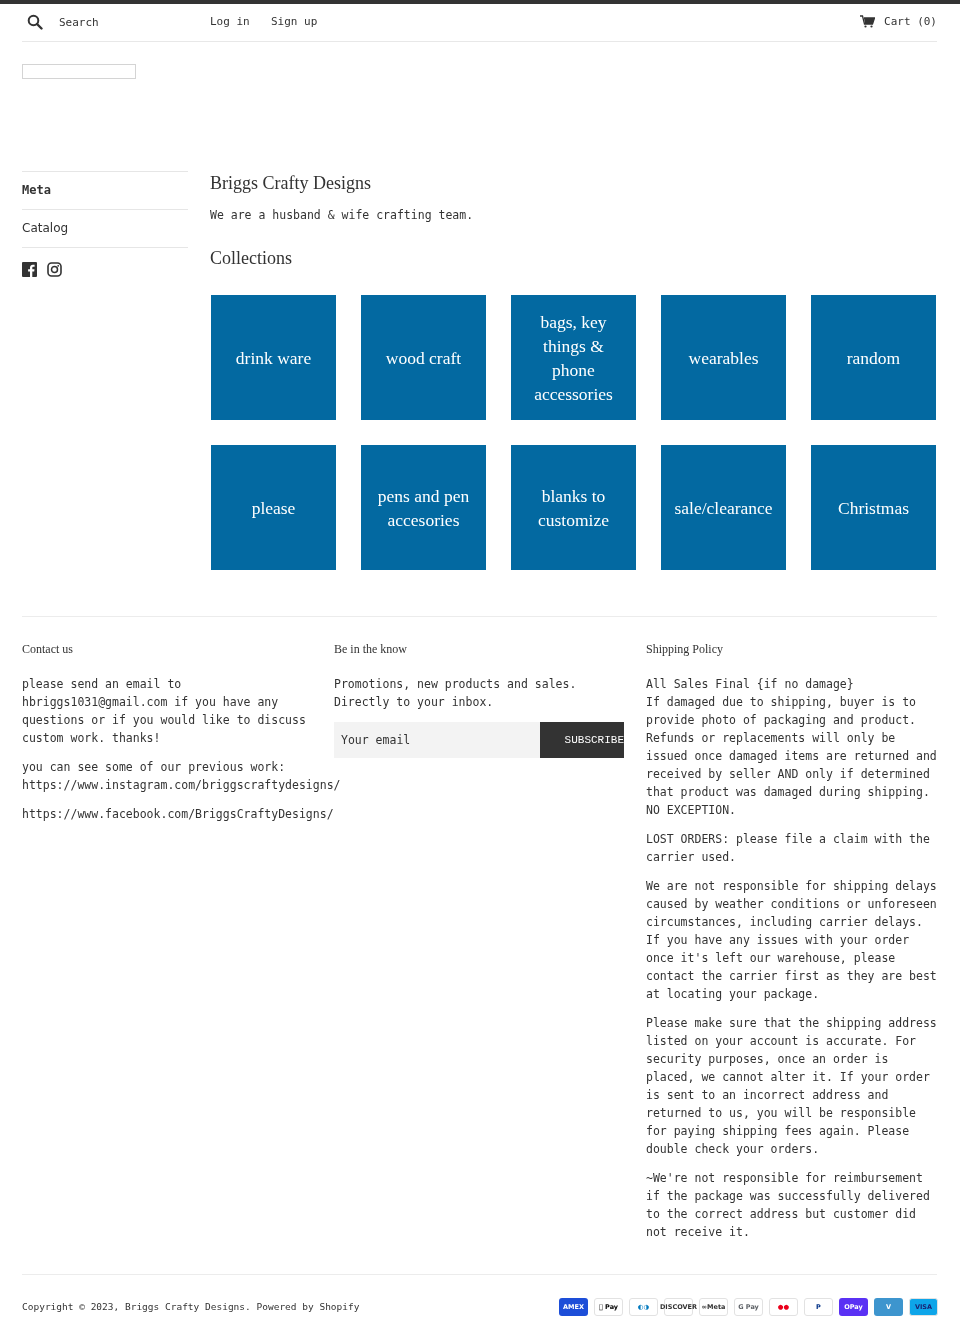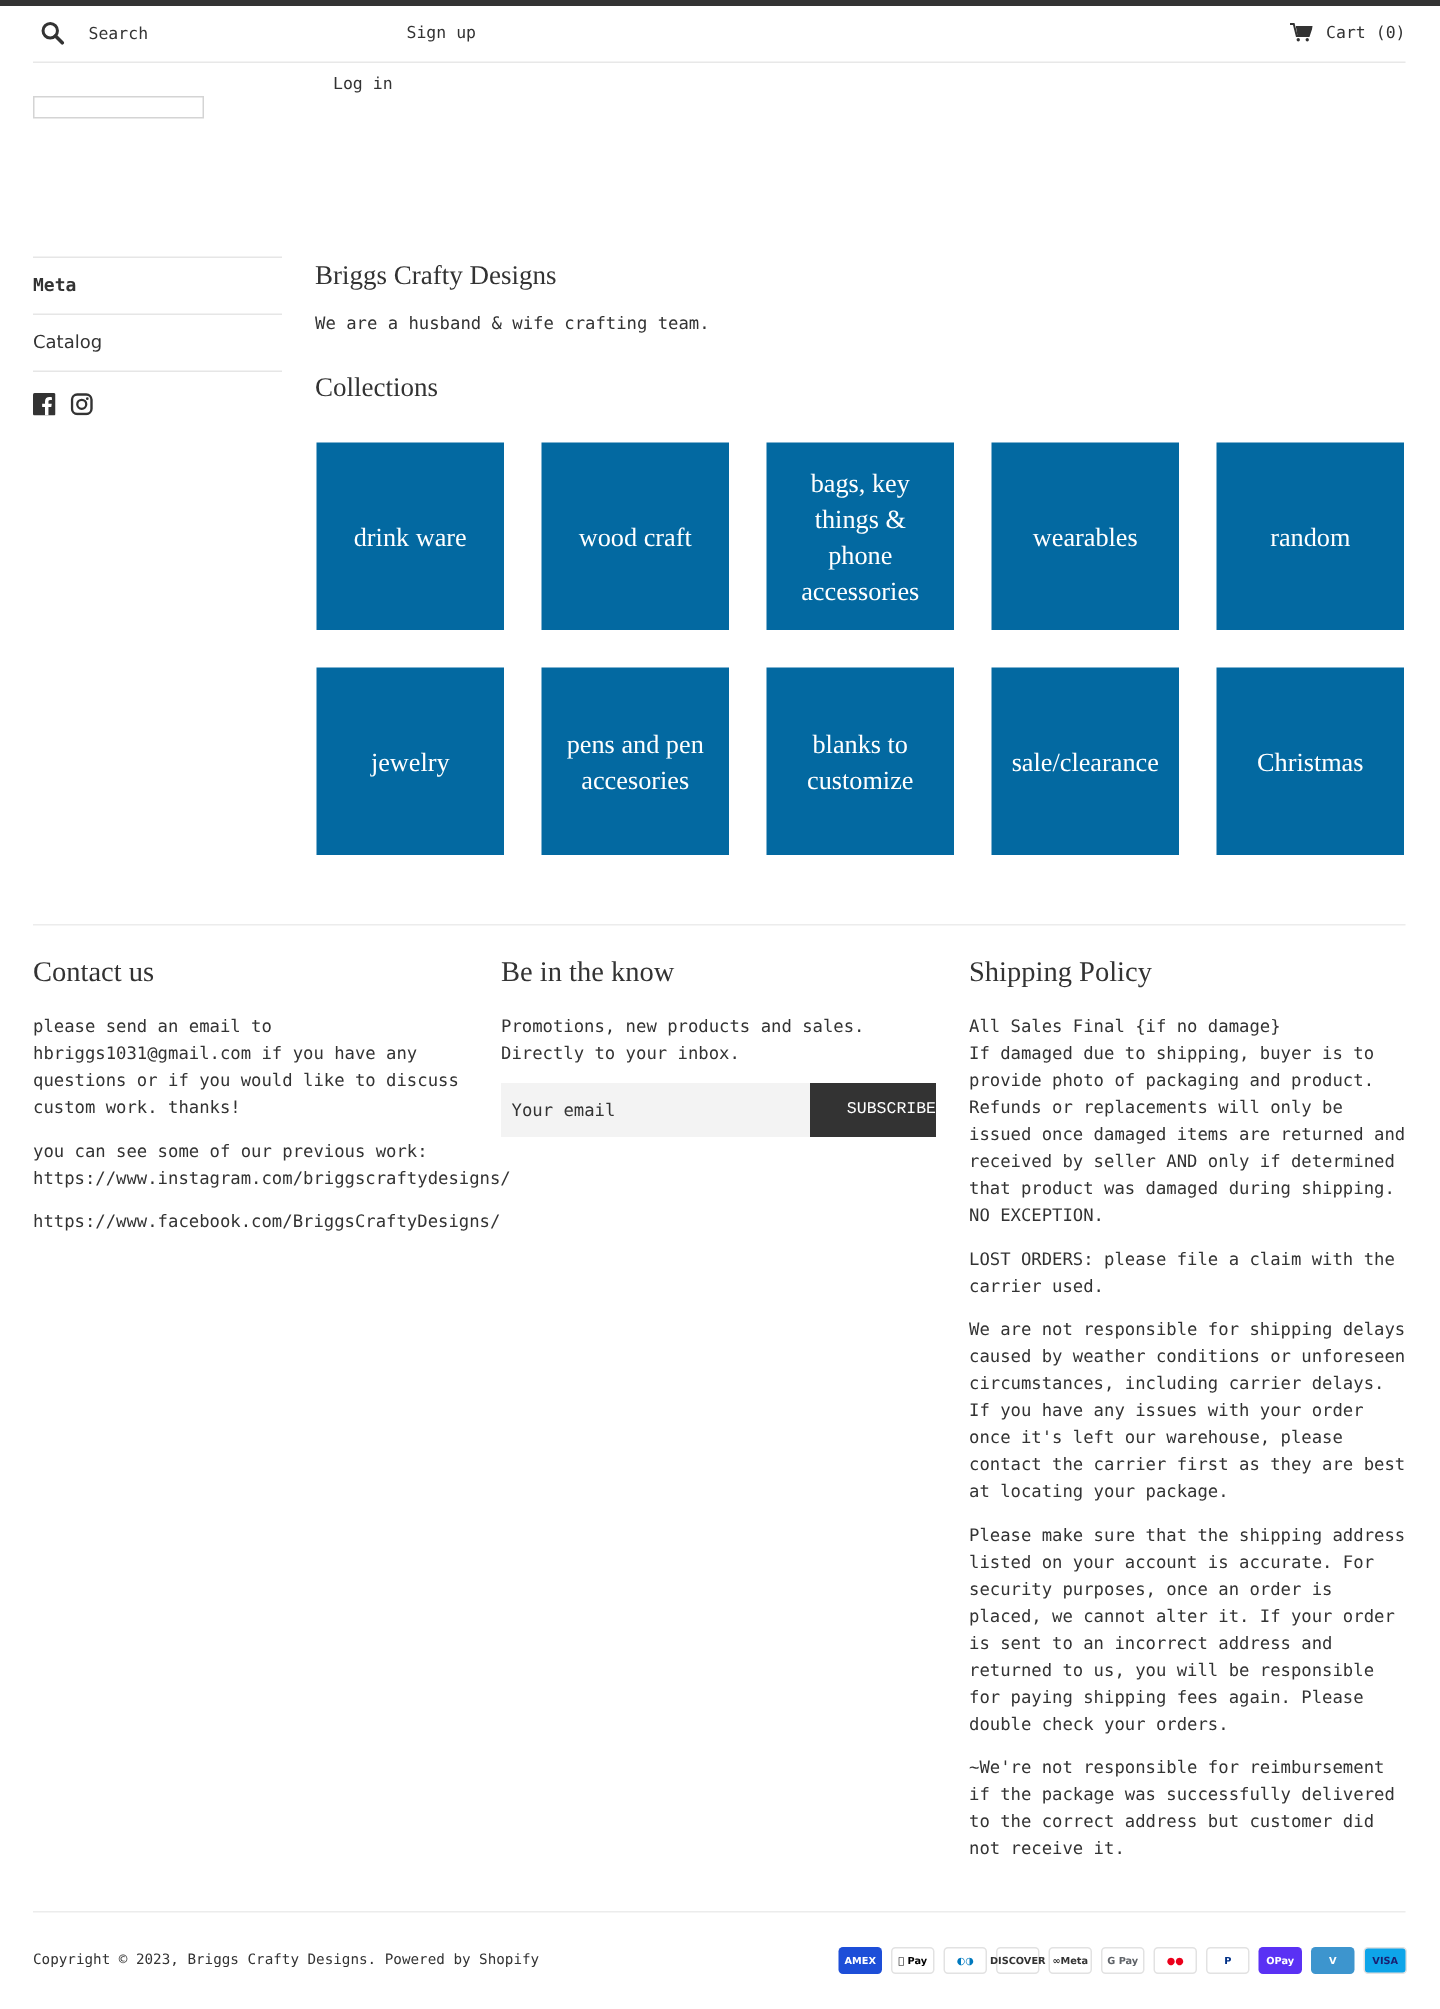--- a/index.html
+++ b/index.html
@@ -19,21 +19,21 @@
     border-bottom: 1px solid #e8e8e8;
   }
   .search-icon { position: absolute; left: 5px; top: 10px; width: 16px; height: 16px; }
   .search-input {
     position: absolute; left: 37px; top: 9px; width: 140px; height: 18px;
     border: none; outline: none; background: transparent;
     font-family: "DejaVu Sans Mono", monospace; font-size: 11px; color: #333;
   }
   .search-input::placeholder { color: #333; }
   .nav-link { position: absolute; top: 11px; font-size: 11px; color: #333; text-decoration: none; }
-  .login { left: 200px; margin-top: 34px; }
+  .login { left: 188px; }
   .signup { left: 249px; }
   .cart { position: absolute; right: 0; top: 11px; font-size: 11px; color: #333; display: flex; align-items: center; gap: 9px; }
   .cart svg { width: 15px; height: 13px; }
   .logo-box {
     position: absolute; left: 22px; top: 64px; width: 114px; height: 15px;
     border: 1px solid #d4d4d4;
   }
   .sidebar { position: absolute; left: 22px; top: 171px; width: 166px; }
   .side-item {
     display: block; border-top: 1px solid #e6e6e6; height: 38px; line-height: 37px;
@@ -51,21 +51,21 @@
   .collections-title { font-size: 18px; margin-top: 26px; color: #333; font-weight: normal; }
   .grid { position: absolute; top: 125px; left: 1px; width: 726px; }
   .tile {
     position: absolute; width: 125px; height: 125px; background: #0369a1;
     display: flex; align-items: center; justify-content: center; text-align: center;
     color: #fff; font-family: "Liberation Serif", "DejaVu Serif", serif; font-size: 17.5px; line-height: 24px;
     text-decoration: none; padding: 0 10px;
   }
   .footer-line { position: absolute; left: 22px; top: 616px; width: 915px; border-top: 1px solid #ececec; }
   .fcol { position: absolute; top: 640px; }
-  .fcol h3 { font-family: "Liberation Serif", "DejaVu Serif", serif; font-weight: normal; font-size: 19px; color: #333; margin-bottom: 17px; line-height: 18px; }
+  .fcol h3 { font-family: "Liberation Serif", "DejaVu Serif", serif; font-weight: normal; font-size: 12px; color: #333; margin-bottom: 17px; line-height: 18px; }
   .fcol p { font-size: 11.5px; line-height: 18px; color: #333; margin-bottom: 11px; white-space: pre-line; }
   .col1 { left: 22px; width: 312px; }
   .col2 { left: 334px; width: 290px; }
   .col3 { left: 646px; width: 292px; }
   .newsletter { display: flex; margin-top: 2px; }
   .email-input {
     width: 206px; height: 36px; background: #f3f3f3; border: none; outline: none;
     font-family: "DejaVu Sans Mono", monospace; font-size: 11.5px; padding-left: 7px; color: #333;
   }
   .email-input::placeholder { color: #333; }
@@ -130,21 +130,21 @@
 <main class="main">
   <h1 class="page-title serif">Briggs Crafty Designs</h1>
   <p class="intro">We are a husband &amp; wife crafting team.</p>
   <h2 class="collections-title serif">Collections</h2>
   <div class="grid">
     <a class="tile" style="left:0;top:0">drink ware</a>
     <a class="tile" style="left:150px;top:0">wood craft</a>
     <a class="tile" style="left:300px;top:0">bags, key things &amp; phone accessories</a>
     <a class="tile" style="left:450px;top:0">wearables</a>
     <a class="tile" style="left:600px;top:0">random</a>
-    <a class="tile" style="left:0;top:150px">jewelry</a>
+    <a class="tile" style="left:0;top:150px">please</a>
     <a class="tile" style="left:150px;top:150px">pens and pen accesories</a>
     <a class="tile" style="left:300px;top:150px">blanks to customize</a>
     <a class="tile" style="left:450px;top:150px">sale/clearance</a>
     <a class="tile" style="left:600px;top:150px">Christmas</a>
   </div>
 </main>
 
 <div class="footer-line"></div>
 
 <section class="fcol col1">

